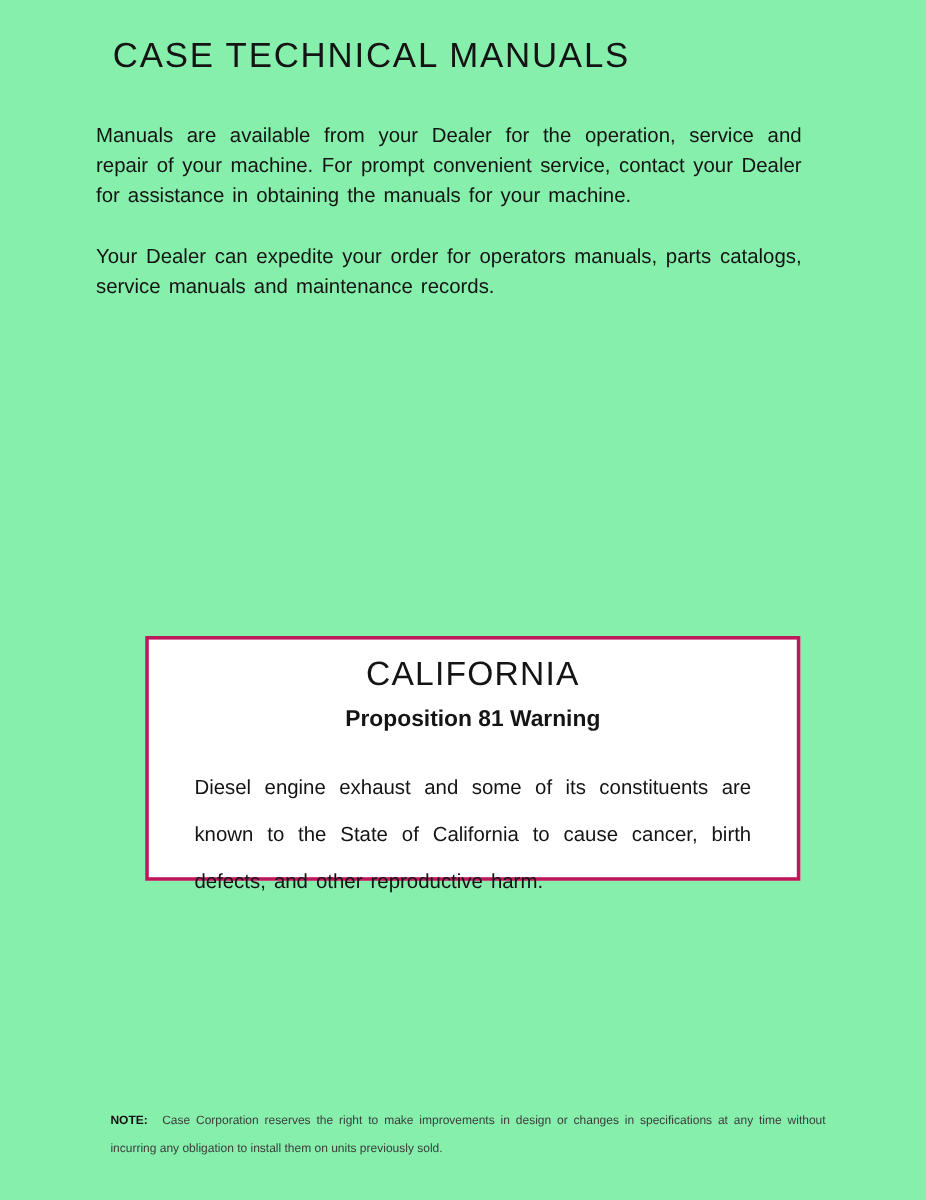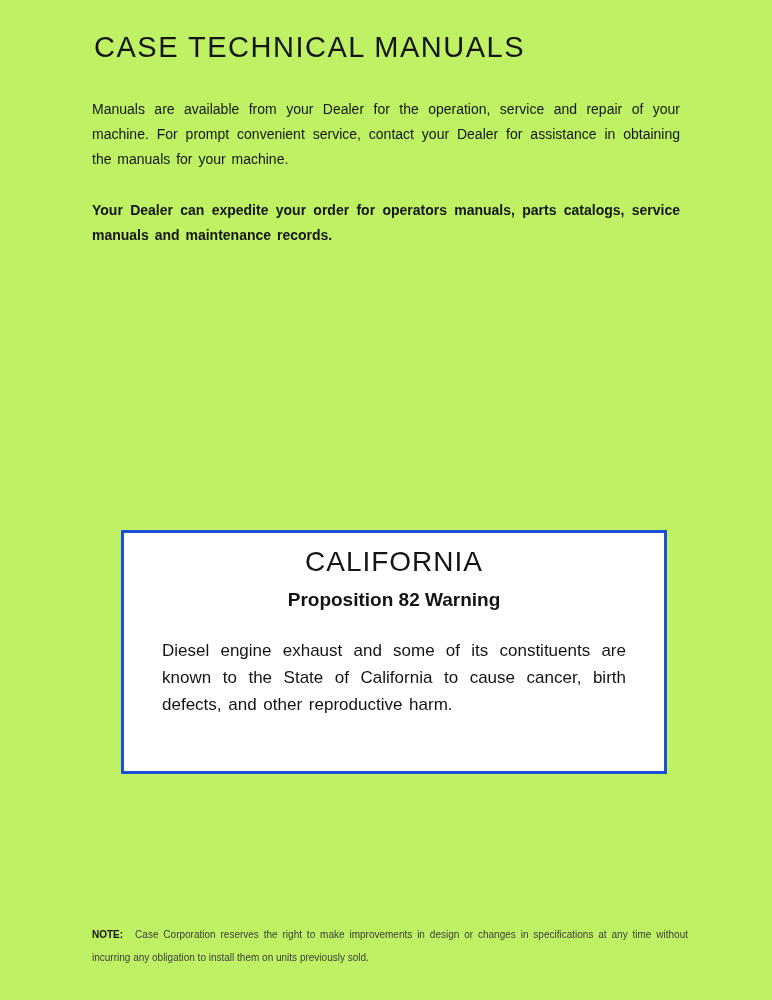--- a/index.html
+++ b/index.html
@@ -4,74 +4,74 @@
 <style>
   html, body {
     margin: 0;
     padding: 0;
     background: #ffffff;
   }
   .page {
     position: relative;
     width: 772px;
     height: 1000px;
-    background: #bef264;
+    background: #86efac;
     font-family: "Liberation Sans", sans-serif;
     color: #141414;
     overflow: hidden;
   }
   .doc-title {
     position: absolute;
     left: 94px;
     top: 12px;
     font-size: 29px;
     font-weight: 400;
     letter-spacing: 1.5px;
     white-space: nowrap;
   }
   .para {
     position: absolute;
-    left: 92px;
+    left: 80px;
     width: 588px;
-    font-size: 14px;
+    font-size: 17px;
     line-height: 25px;
     text-align: justify;
     word-spacing: 2px;
   }
   .para-1 { top: 83px; }
-  .para-2 { top: 184px; font-weight: bold; }
+  .para-2 { top: 184px; }
   .para-3 { top: 264px; }
 
   .warning-box {
     position: absolute;
     left: 121px;
     top: 530px;
     width: 546px;
-    height: 244px;
-    border: 3px solid #1d4ed8;
+    height: 204px;
+    border: 3px solid #be185d;
     box-sizing: border-box;
     background: #ffffff;
   }
   .wb-heading {
     margin-top: 13px;
     text-align: center;
     font-size: 28px;
     font-weight: 400;
     letter-spacing: 1px;
   }
   .wb-subheading {
     margin-top: 11px;
     text-align: center;
     font-size: 19px;
     font-weight: 700;
   }
   .wb-body {
     margin: 26px 38px 0 38px;
     font-size: 17px;
-    line-height: 27px;
+    line-height: 39px;
     text-align: justify;
     word-spacing: 2px;
   }
 
   .note {
     position: absolute;
     left: 92px;
     top: 913px;
     width: 596px;
     font-size: 10px;
@@ -92,21 +92,21 @@
 
   <h1 class="doc-title">CASE TECHNICAL MANUALS</h1>
 
   <p class="para para-1">Manuals are available from your Dealer for the operation, service and repair of your machine. For prompt convenient service, contact your Dealer for assistance in obtaining the manuals for your machine.</p>
 
   <p class="para para-2">Your Dealer can expedite your order for operators manuals, parts catalogs, service manuals and maintenance records.</p>
 
 
   <div class="warning-box">
     <div class="wb-heading">CALIFORNIA</div>
-    <div class="wb-subheading">Proposition 82 Warning</div>
+    <div class="wb-subheading">Proposition 81 Warning</div>
     <p class="wb-body">Diesel engine exhaust and some of its constituents are known to the State of California to cause cancer, birth defects, and other reproductive harm.</p>
   </div>
 
   <p class="note">
     <span class="note-label">NOTE:</span><span>Case Corporation reserves the right to make improvements in design or changes in specifications at any time without incurring any obligation to install them on units previously sold.</span>
   </p>
 
 </div>
 
 </body></html>

